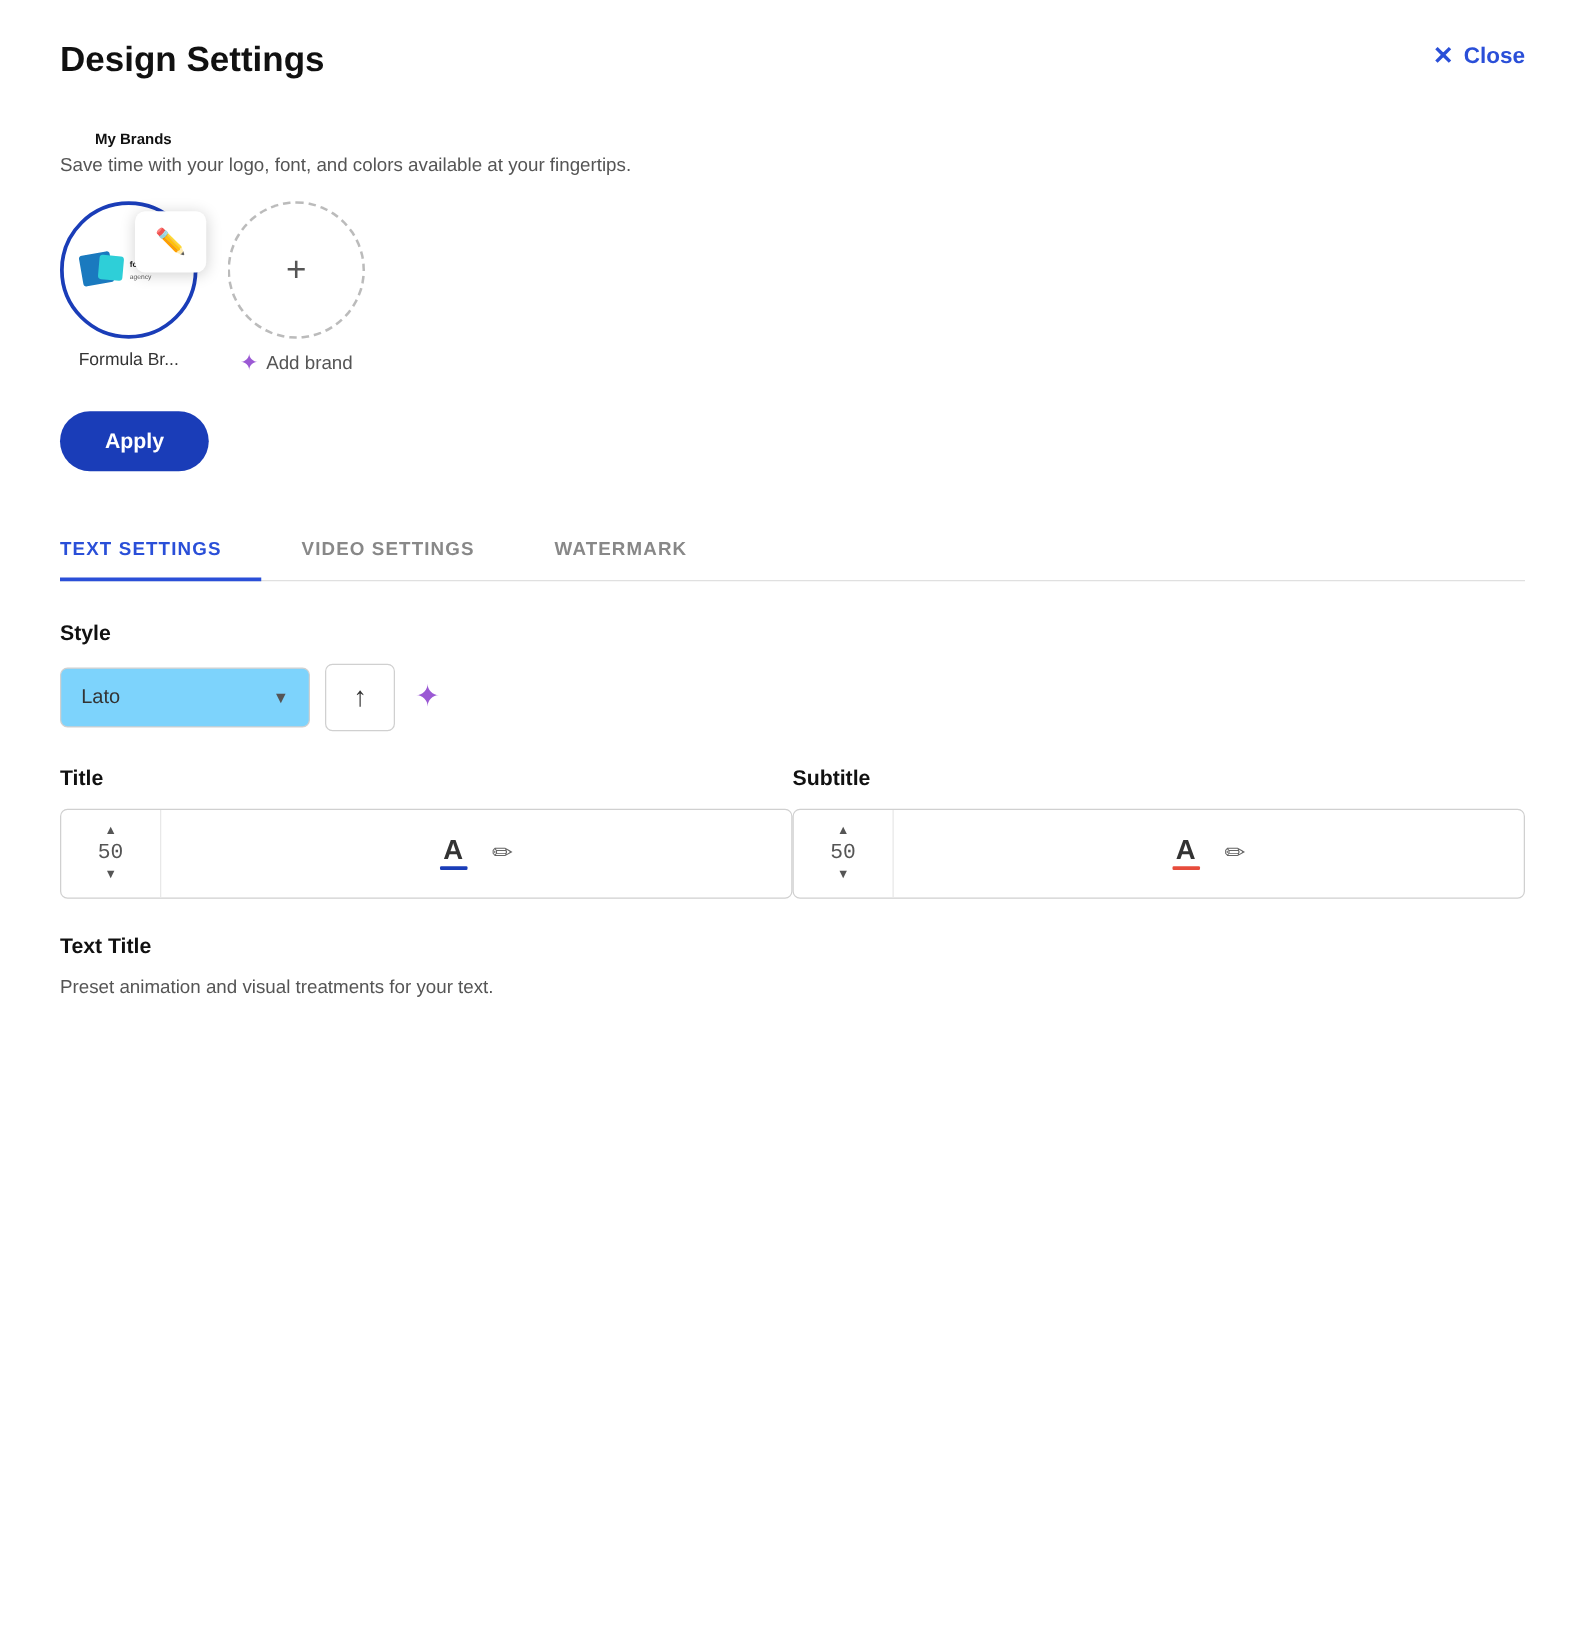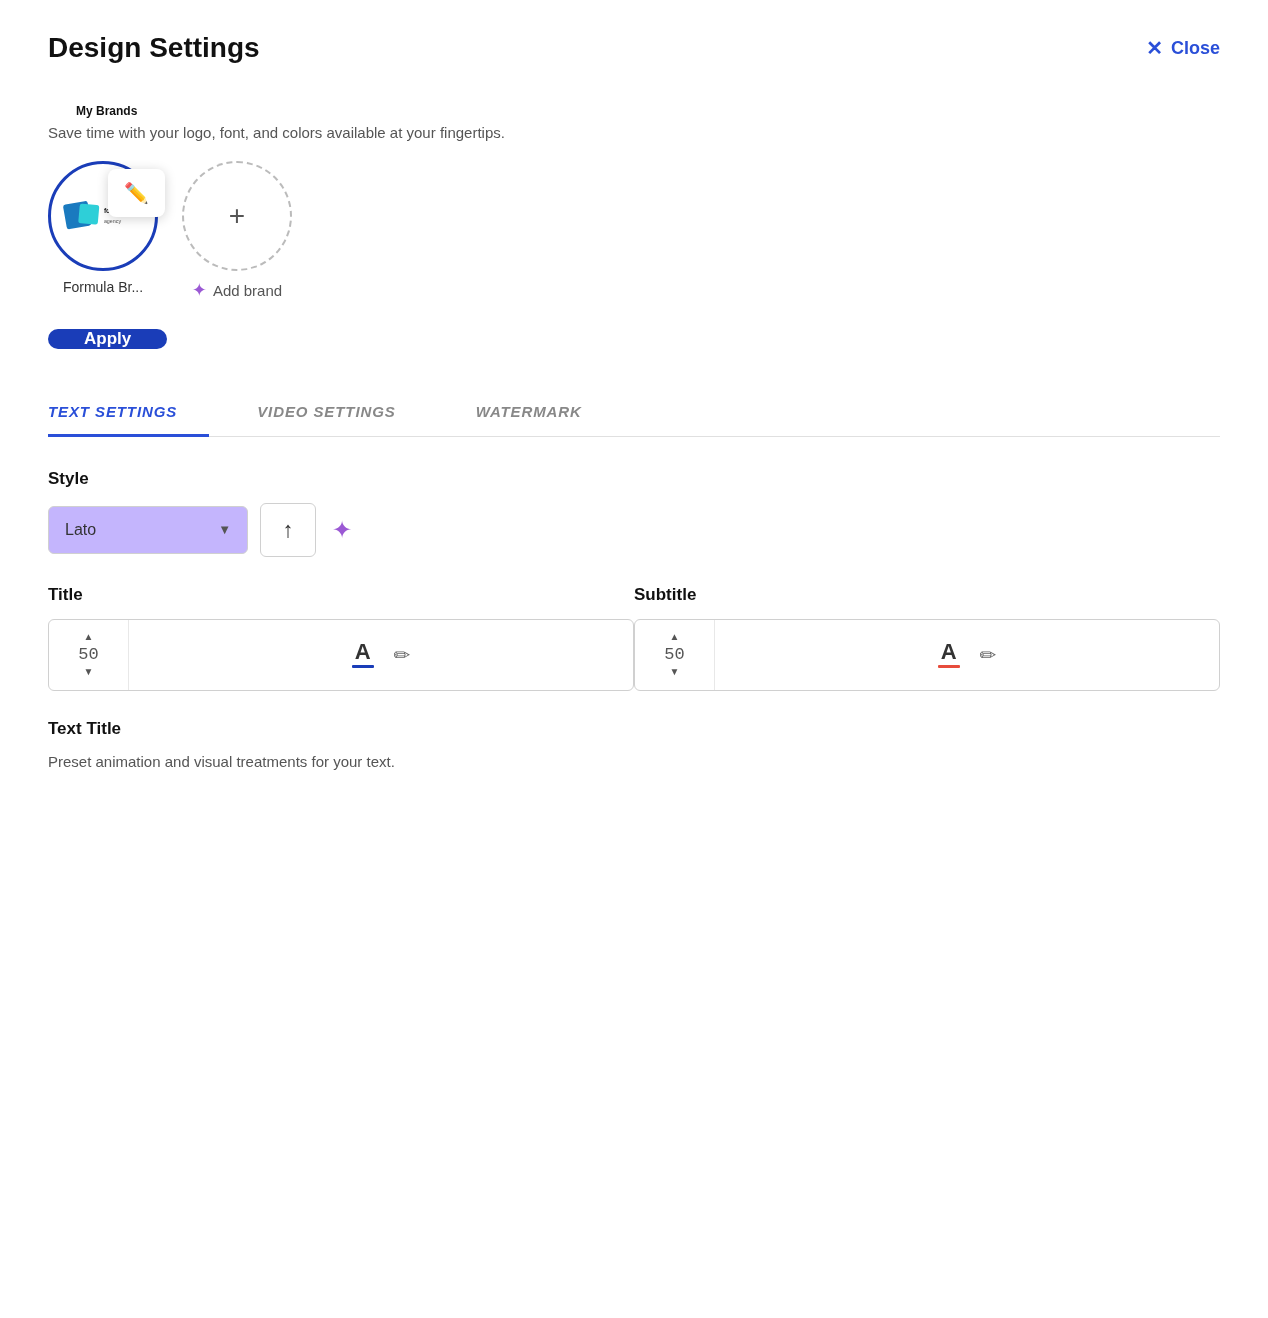--- a/index.html
+++ b/index.html
@@ -10,21 +10,21 @@
       min-height: 1318px;
       color: #1a1a1a;
     }
     .page-container {
       padding: 32px 48px;
       max-width: 1268px;
     }
     .header {
       display: flex;
       justify-content: space-between;
-      align-items: center;
+      align-items: flex-start;
       margin-bottom: 40px;
     }
     .page-title {
       font-size: 28px;
       font-weight: 700;
       color: #111;
     }
     .close-btn {
       display: flex;
       align-items: center;
@@ -128,36 +128,35 @@
     }
     .sparkle-icon {
       color: #9b59d4;
       font-size: 18px;
     }
     .apply-btn {
       background: #1a3db8;
       color: #fff;
       border: none;
       border-radius: 28px;
-      padding: 0 36px;
+      padding: 14px 36px;
       font-size: 17px;
       font-weight: 600;
       cursor: pointer;
       margin-top: 8px;
       margin-bottom: 32px;
     }
     .tabs-section {
       margin-top: 8px;
     }
     .tabs-row {
       display: flex;
       border-bottom: 1.5px solid #e0e0e0;
       margin-bottom: 32px;
-      gap: 16px;
-      font-style: italic;
+      gap: 0;
     }
     .tab-item {
       padding: 14px 32px 14px 0;
       font-size: 15px;
       font-weight: 600;
       color: #888;
       letter-spacing: 0.06em;
       text-transform: uppercase;
       cursor: pointer;
       margin-right: 32px;
@@ -186,21 +185,21 @@
       display: flex;
       align-items: center;
       justify-content: space-between;
       border: 1.5px solid #d0d0d0;
       border-radius: 6px;
       padding: 14px 16px;
       width: 200px;
       font-size: 16px;
       color: #333;
       cursor: pointer;
-      background: #c4b5fd;
+      background: #7dd3fc;
     }
     .font-select-arrow {
       font-size: 13px;
       color: #555;
     }
     .upload-btn {
       border: 1.5px solid #d0d0d0;
       border-radius: 6px;
       padding: 12px 18px;
       display: flex;

